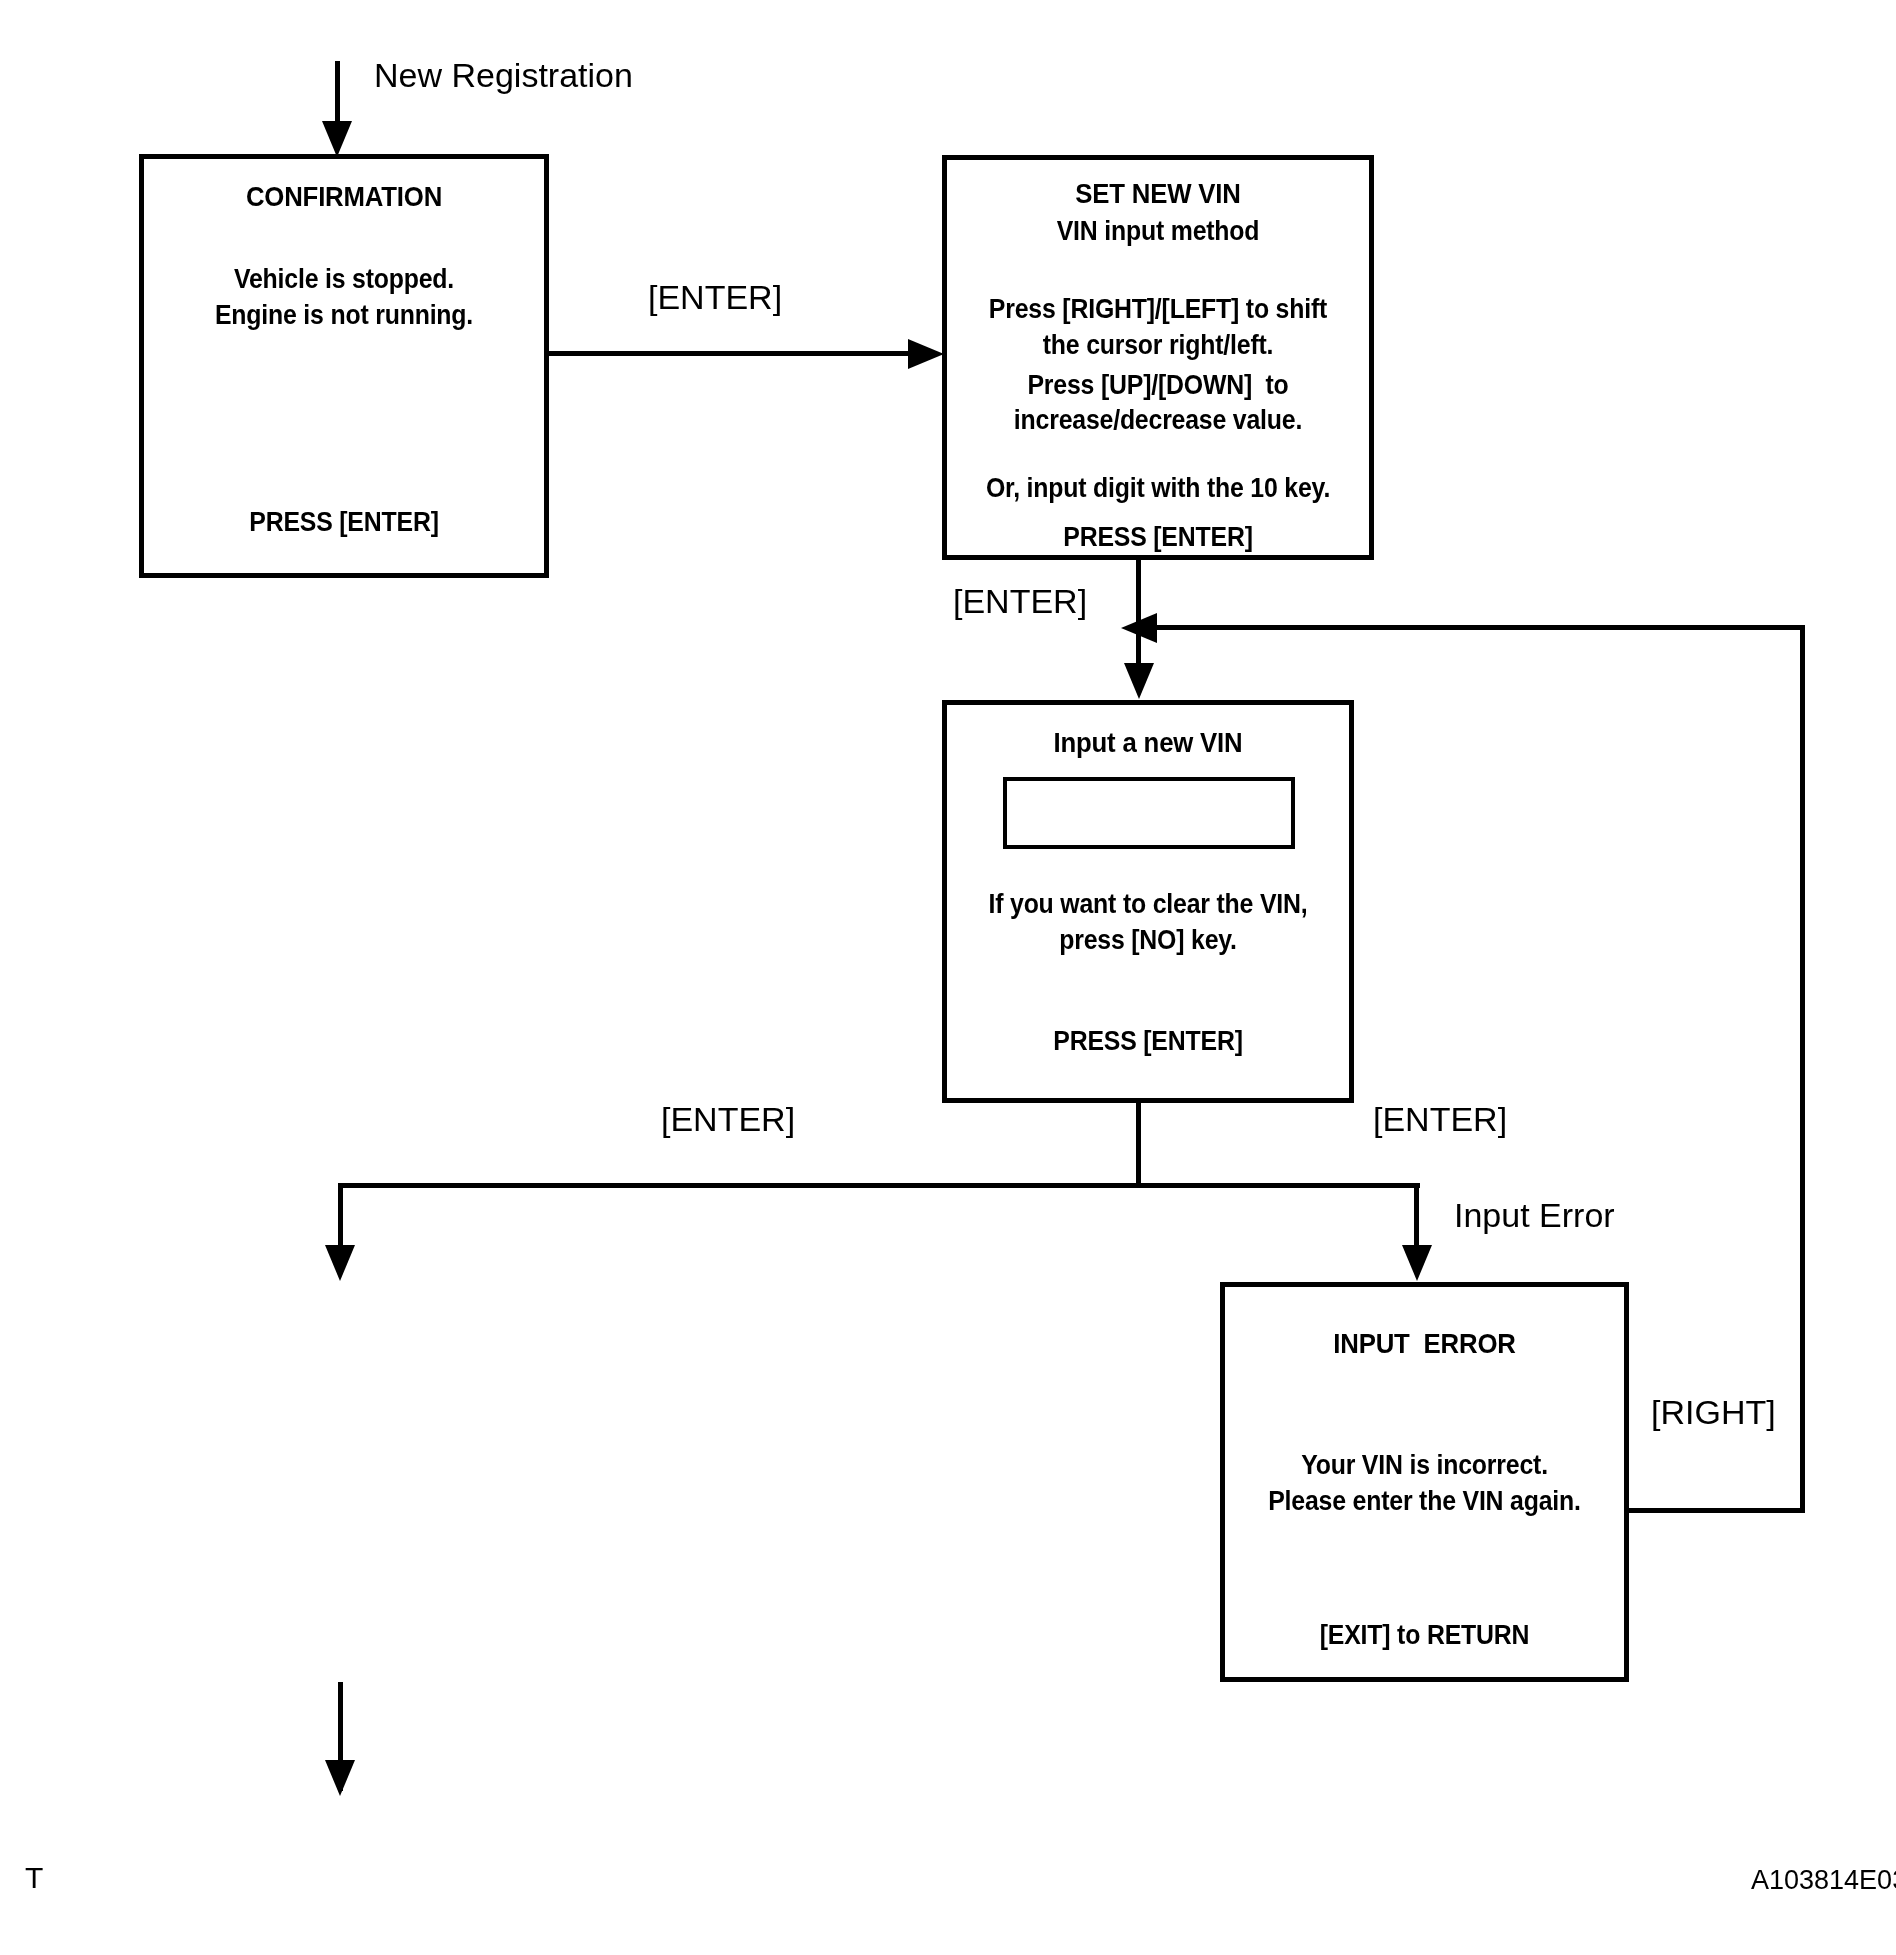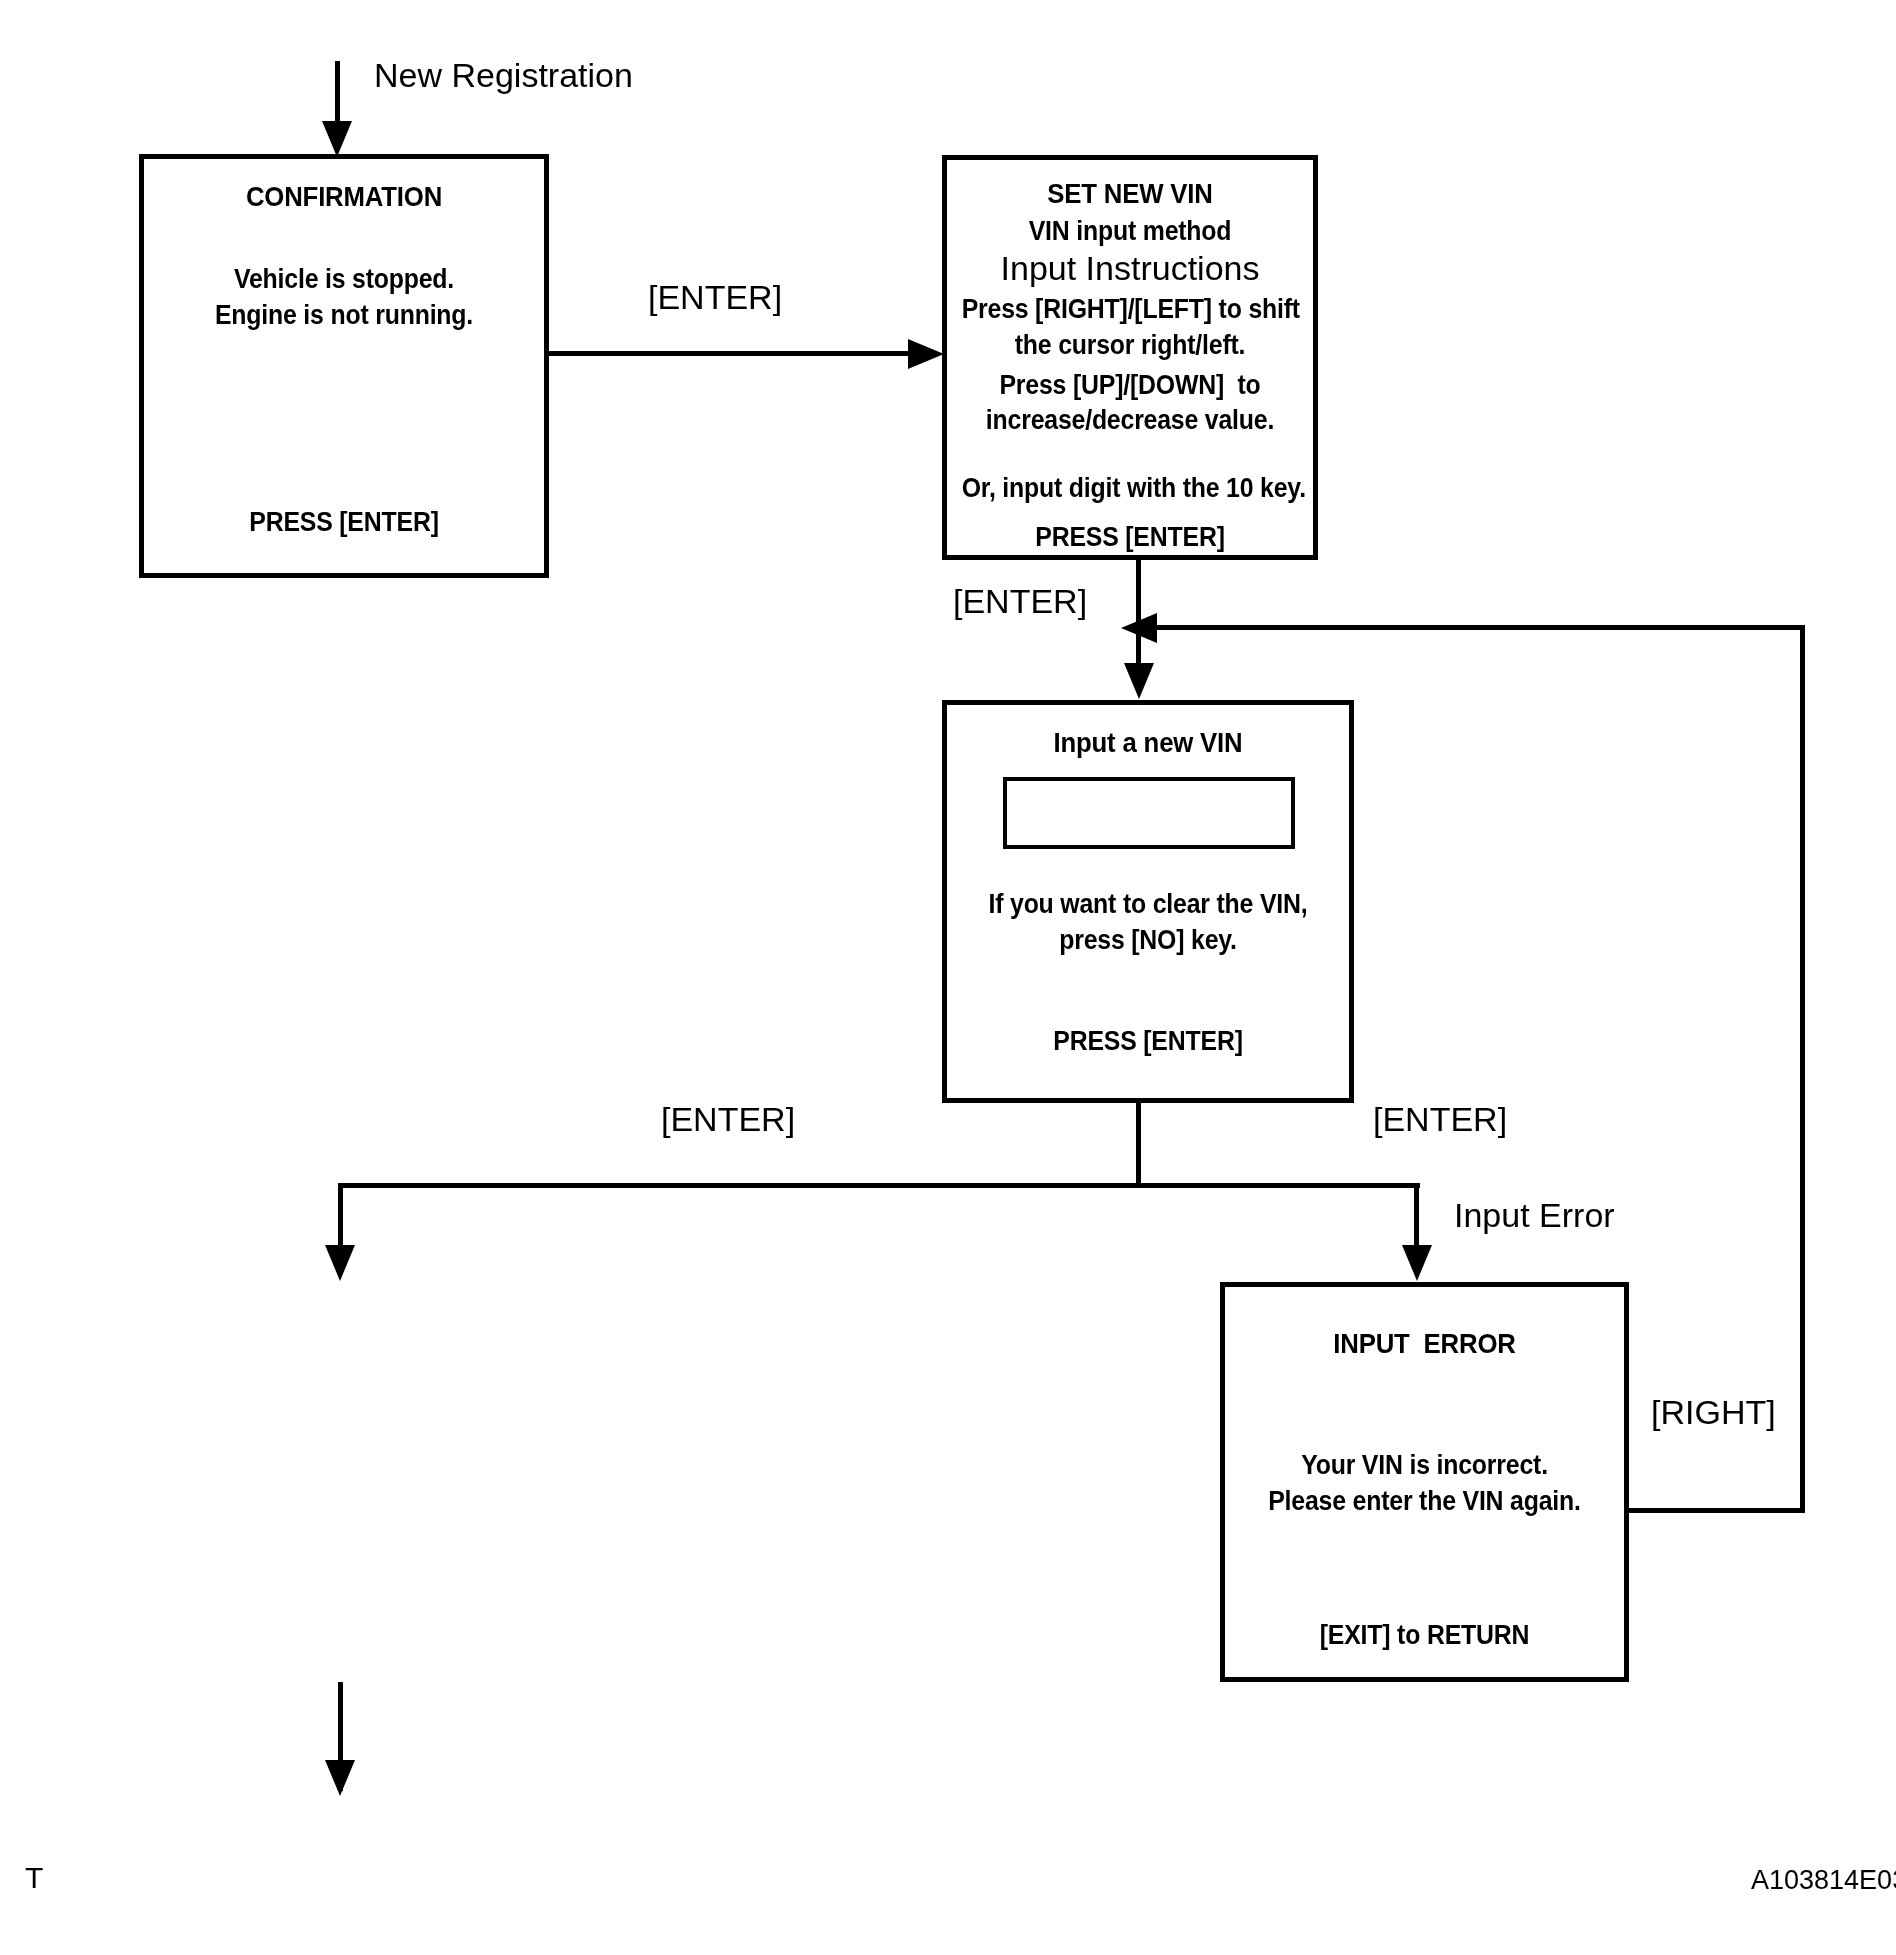--- a/index.html
+++ b/index.html
@@ -116,24 +116,23 @@
     <div class="screen-inner lcd lcd-line" style="top:105px;">Vehicle is stopped.</div>
     <div class="screen-inner lcd lcd-line" style="top:141px;">Engine is not running.</div>
     <div class="screen-inner lcd lcd-line" style="top:348px;">PRESS [ENTER]</div>
   </div>
 
   <div class="hline" style="left:546px; top:351px; width:367px;"></div>
   <div class="vline" style="left:546px; top:351px; height:5.4px;"></div>
   <div class="arrow-right" style="left:908px; top:339px;"></div>
   <div class="anno" style="left:648px; top:278px;">[ENTER]</div>
 
-  <div class="screen-box" style="left:942px; top:155px; width:376px; height:405px;">
+  <div class="screen-box" style="left:942px; top:155px; width:432px; height:405px;">
     <div class="screen-inner lcd lcd-title" style="top:18px;">SET NEW VIN</div>
     <div class="screen-inner lcd lcd-line" style="top:56px;">VIN input method</div>
-    <div class="screen-inner anno" style="top:89px; left:0; right:0; text-align:center; position:absolute;">Input Instructions</div>
     <div class="screen-inner lcd lcd-line" style="top:134px;">Press [RIGHT]/[LEFT] to shift</div>
     <div class="screen-inner lcd lcd-line" style="top:170px;">the cursor right/left.</div>
     <div class="screen-inner lcd lcd-line" style="top:210px;">Press [UP]/[DOWN]  to</div>
     <div class="screen-inner lcd lcd-line" style="top:245px;">increase/decrease value.</div>
     <div class="screen-inner lcd lcd-line" style="top:313px;">Or, input digit with the 10 key.</div>
     <div class="screen-inner lcd lcd-line" style="top:362px;">PRESS [ENTER]</div>
   </div>
 
   <div class="vline" style="left:1136px; top:558px; height:116px;"></div>
   <div class="arrow-down" style="left:1124px; top:663px;"></div>

